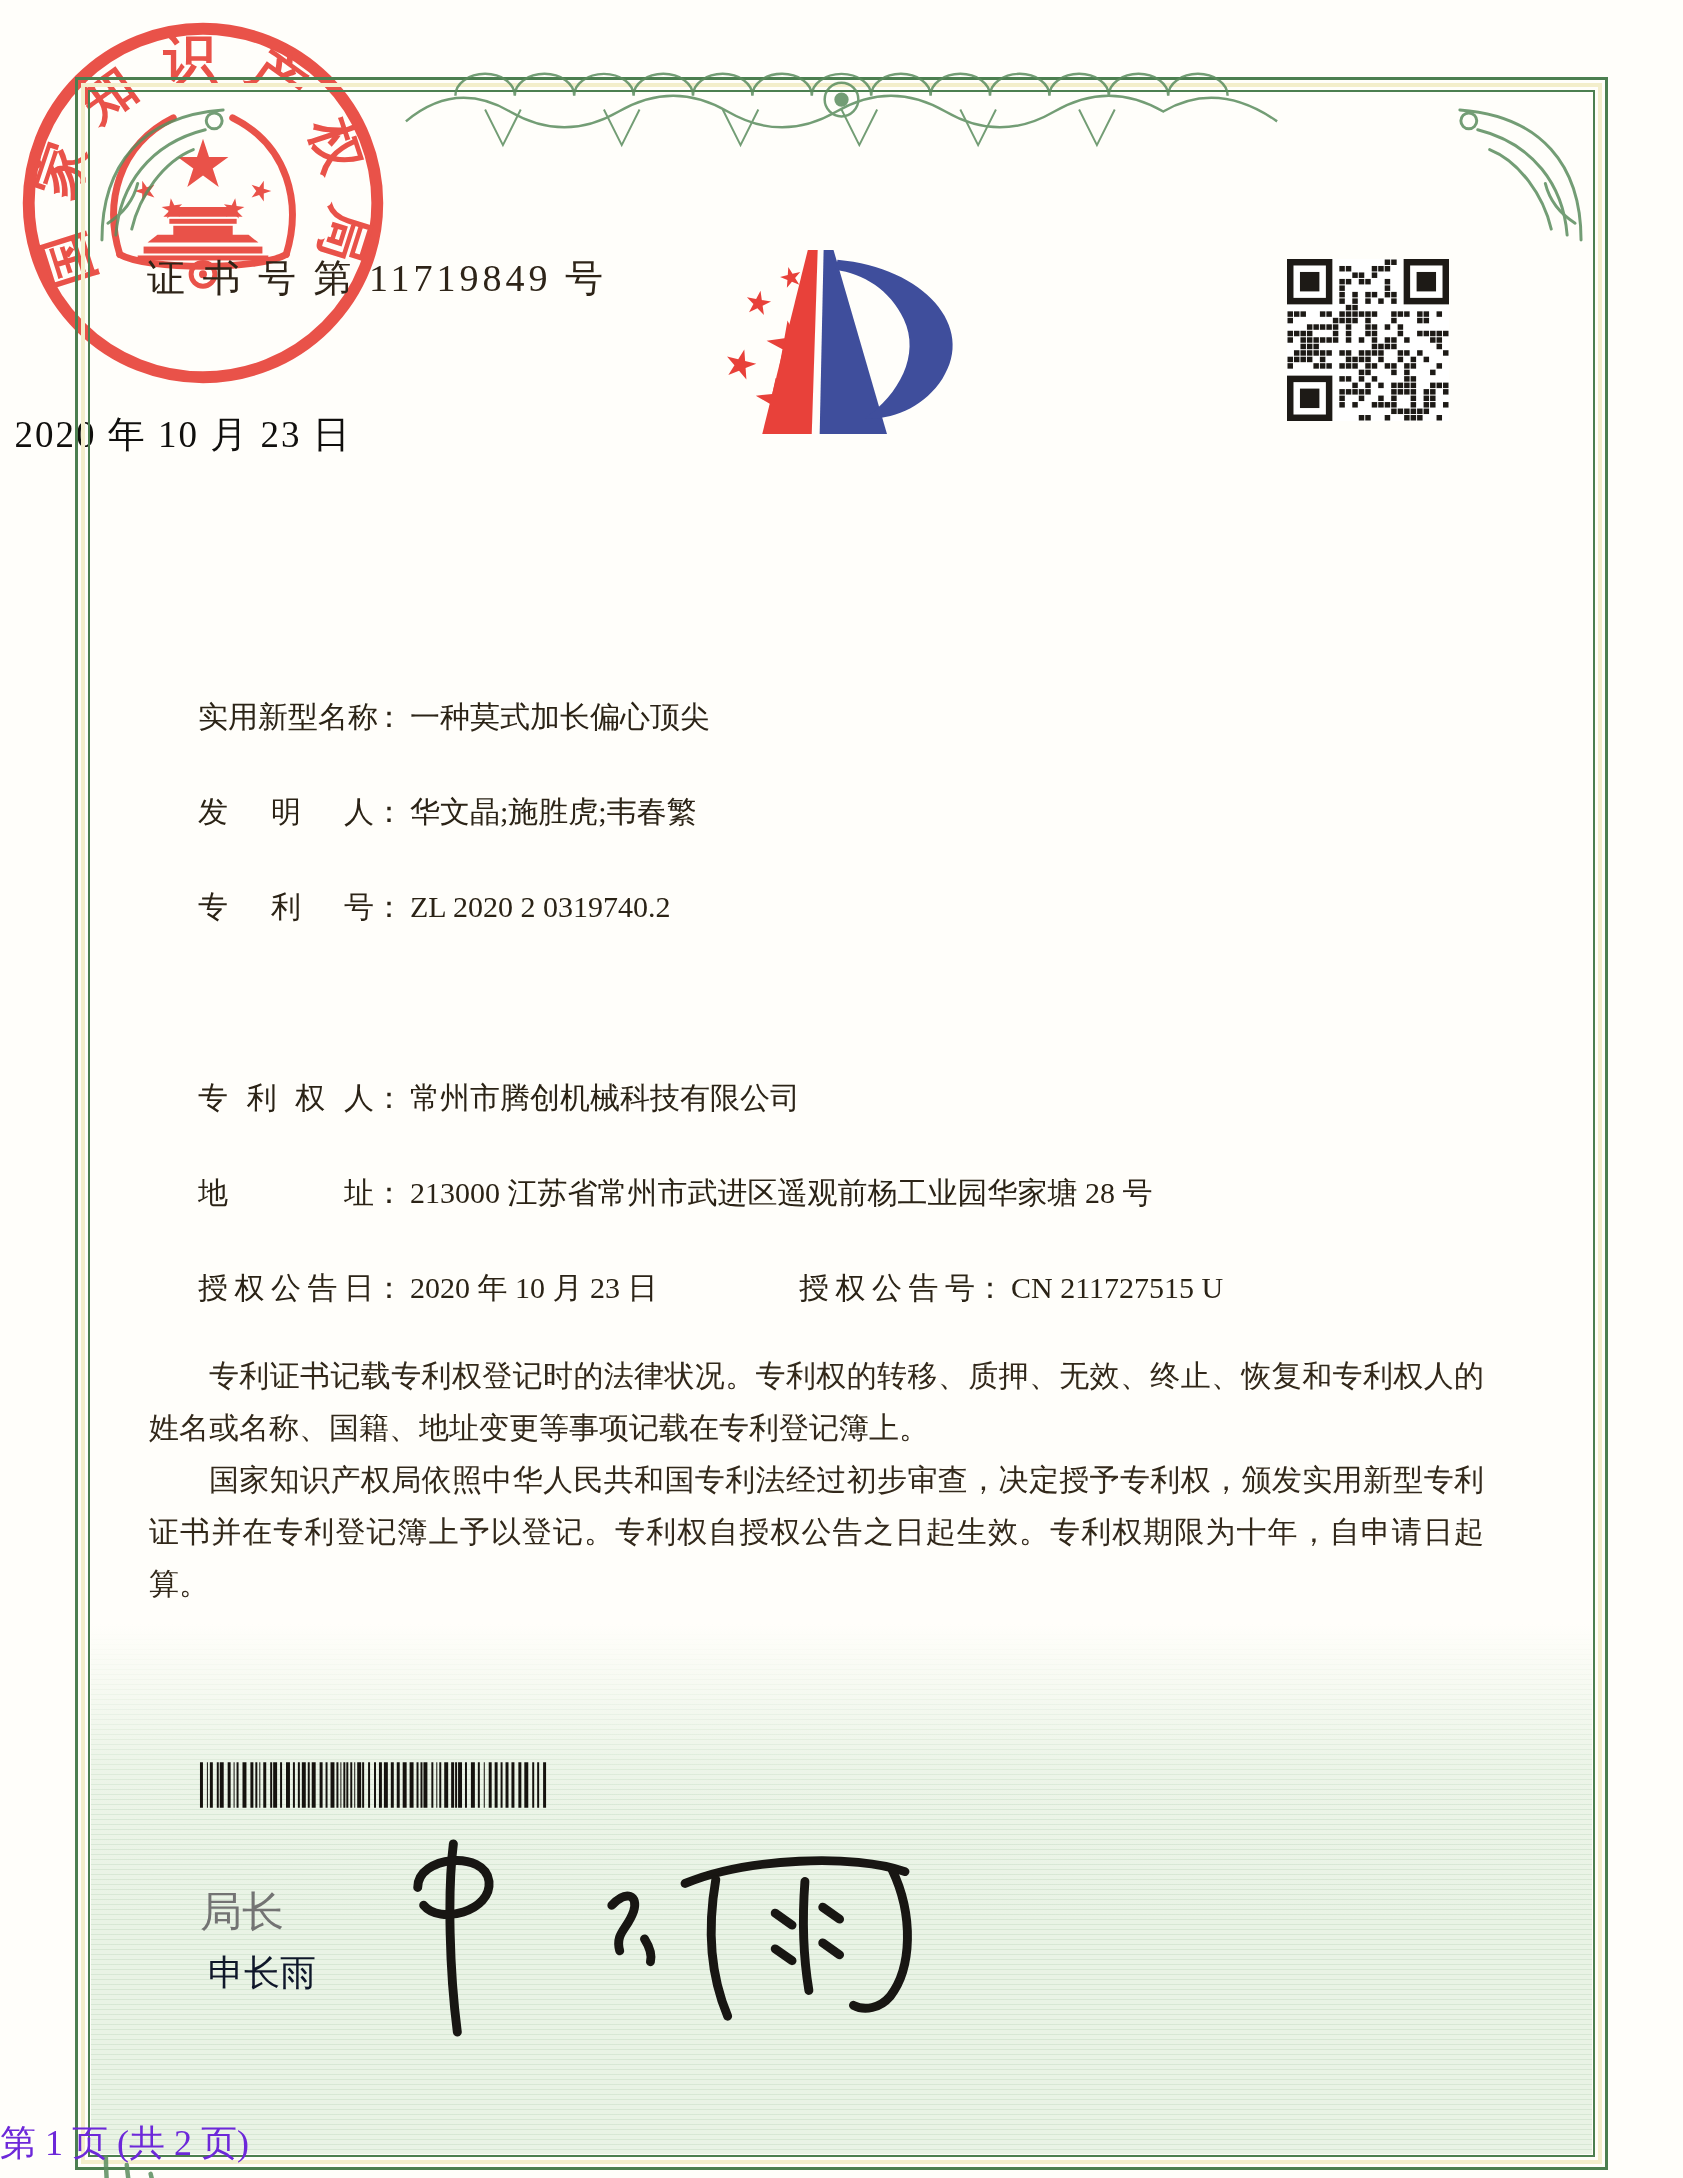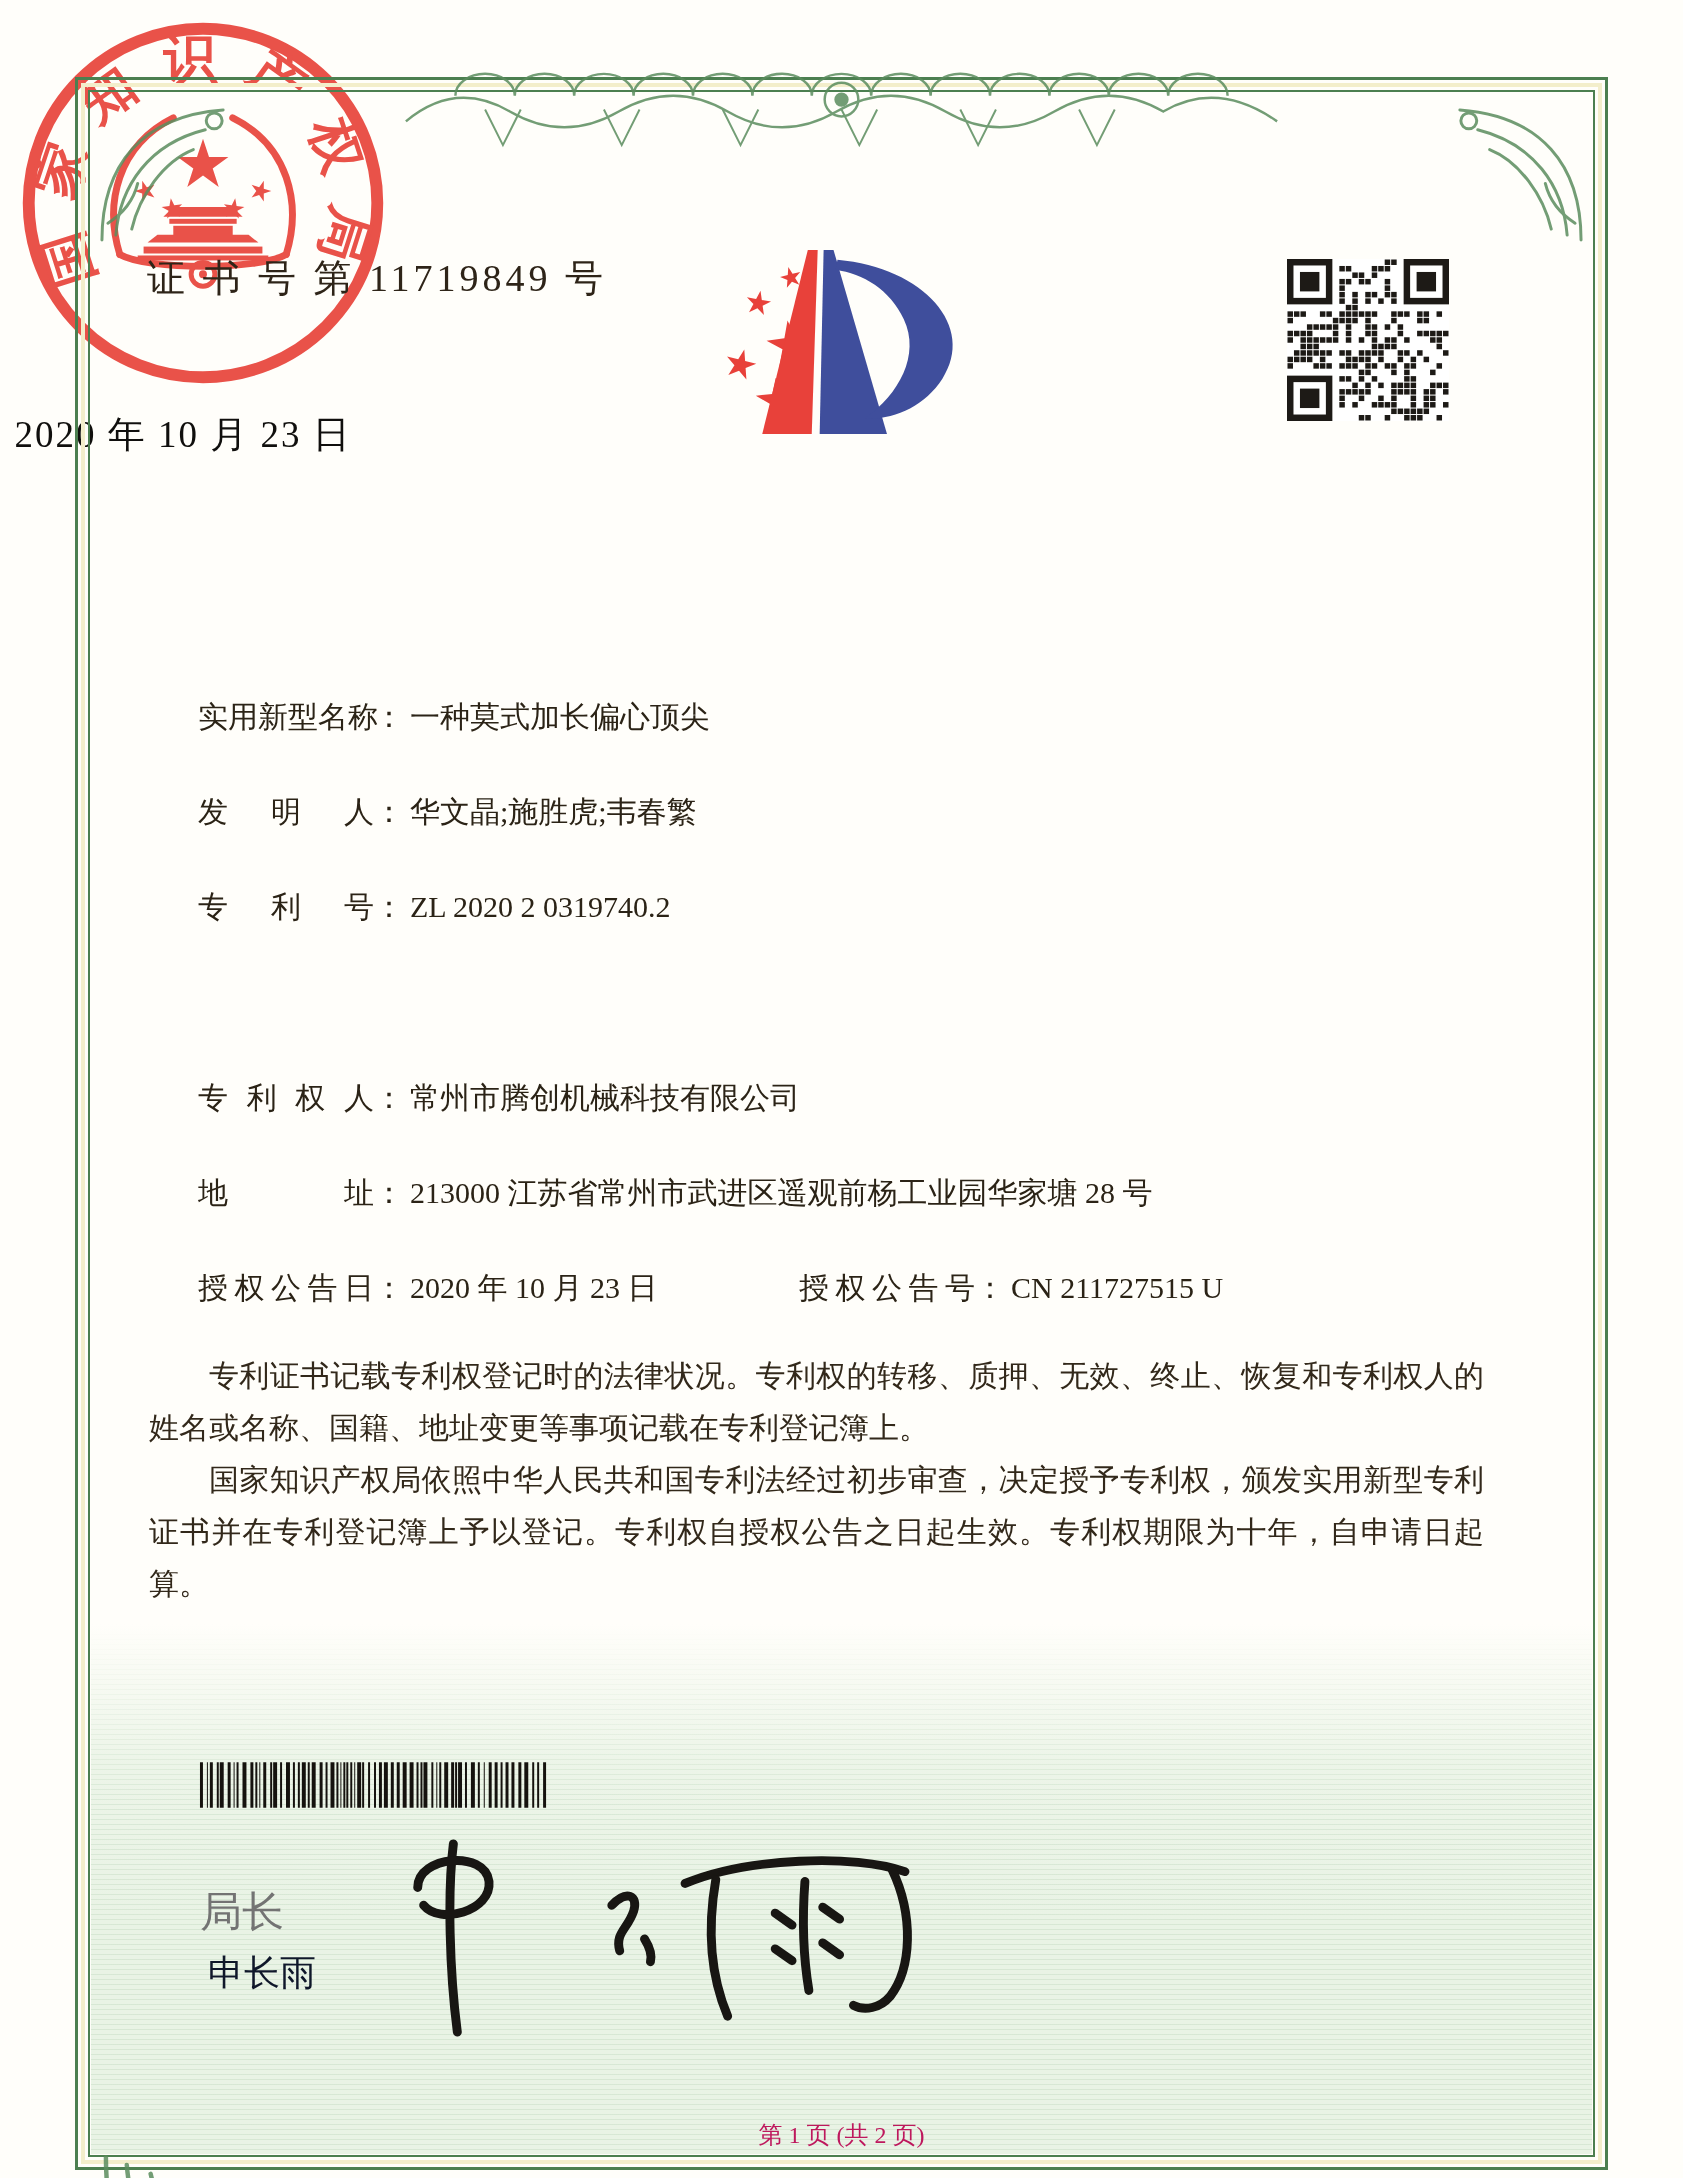--- a/index.html
+++ b/index.html
@@ -49,21 +49,21 @@
   #paras p{margin:0;text-indent:2em;}
 
   
   #barcode{left:198px;top:1762px;width:354px;height:46px;}
   #officer-title{left:200px;top:1884px;font-size:42px;color:#737373;}
   #officer-name{left:200px;top:1949px;font-size:36px;color:#0f172a;margin-left:8px;}
   #signature{left:388px;top:1820px;width:614px;height:226px;}
   #seal{left:939px;top:1713px;width:406px;height:406px;z-index:2;}
   #seal-date{left:958px;top:2020px;width:366px;text-align:center;font-size:37px;
              letter-spacing:2px;color:#100f0d;z-index:3;}
-  #footer{left:0;right:0;top:2119px;text-align:center;font-size:24px;color:#be185d;}
+  #footer{left:0;right:0;top:2119px;font-size:36px;color:#6d28d9;}
 </style>
 </head>
 <body>
 
 <svg width="0" height="0" style="position:absolute">
   <defs>
     <polygon id="starShape" points="0,-1 0.225,-0.309 0.951,-0.309 0.363,0.118 0.588,0.809 0,0.382 -0.588,0.809 -0.363,0.118 -0.951,-0.309 -0.225,-0.309"></polygon>
     <g id="cornerOrn" fill="none" stroke="#5b8d5e" stroke-width="3" stroke-linecap="round">
       <path d="M 8 145 C 8 70 48 20 130 14"></path>
       <path d="M 22 140 C 26 90 56 48 112 34"></path>

